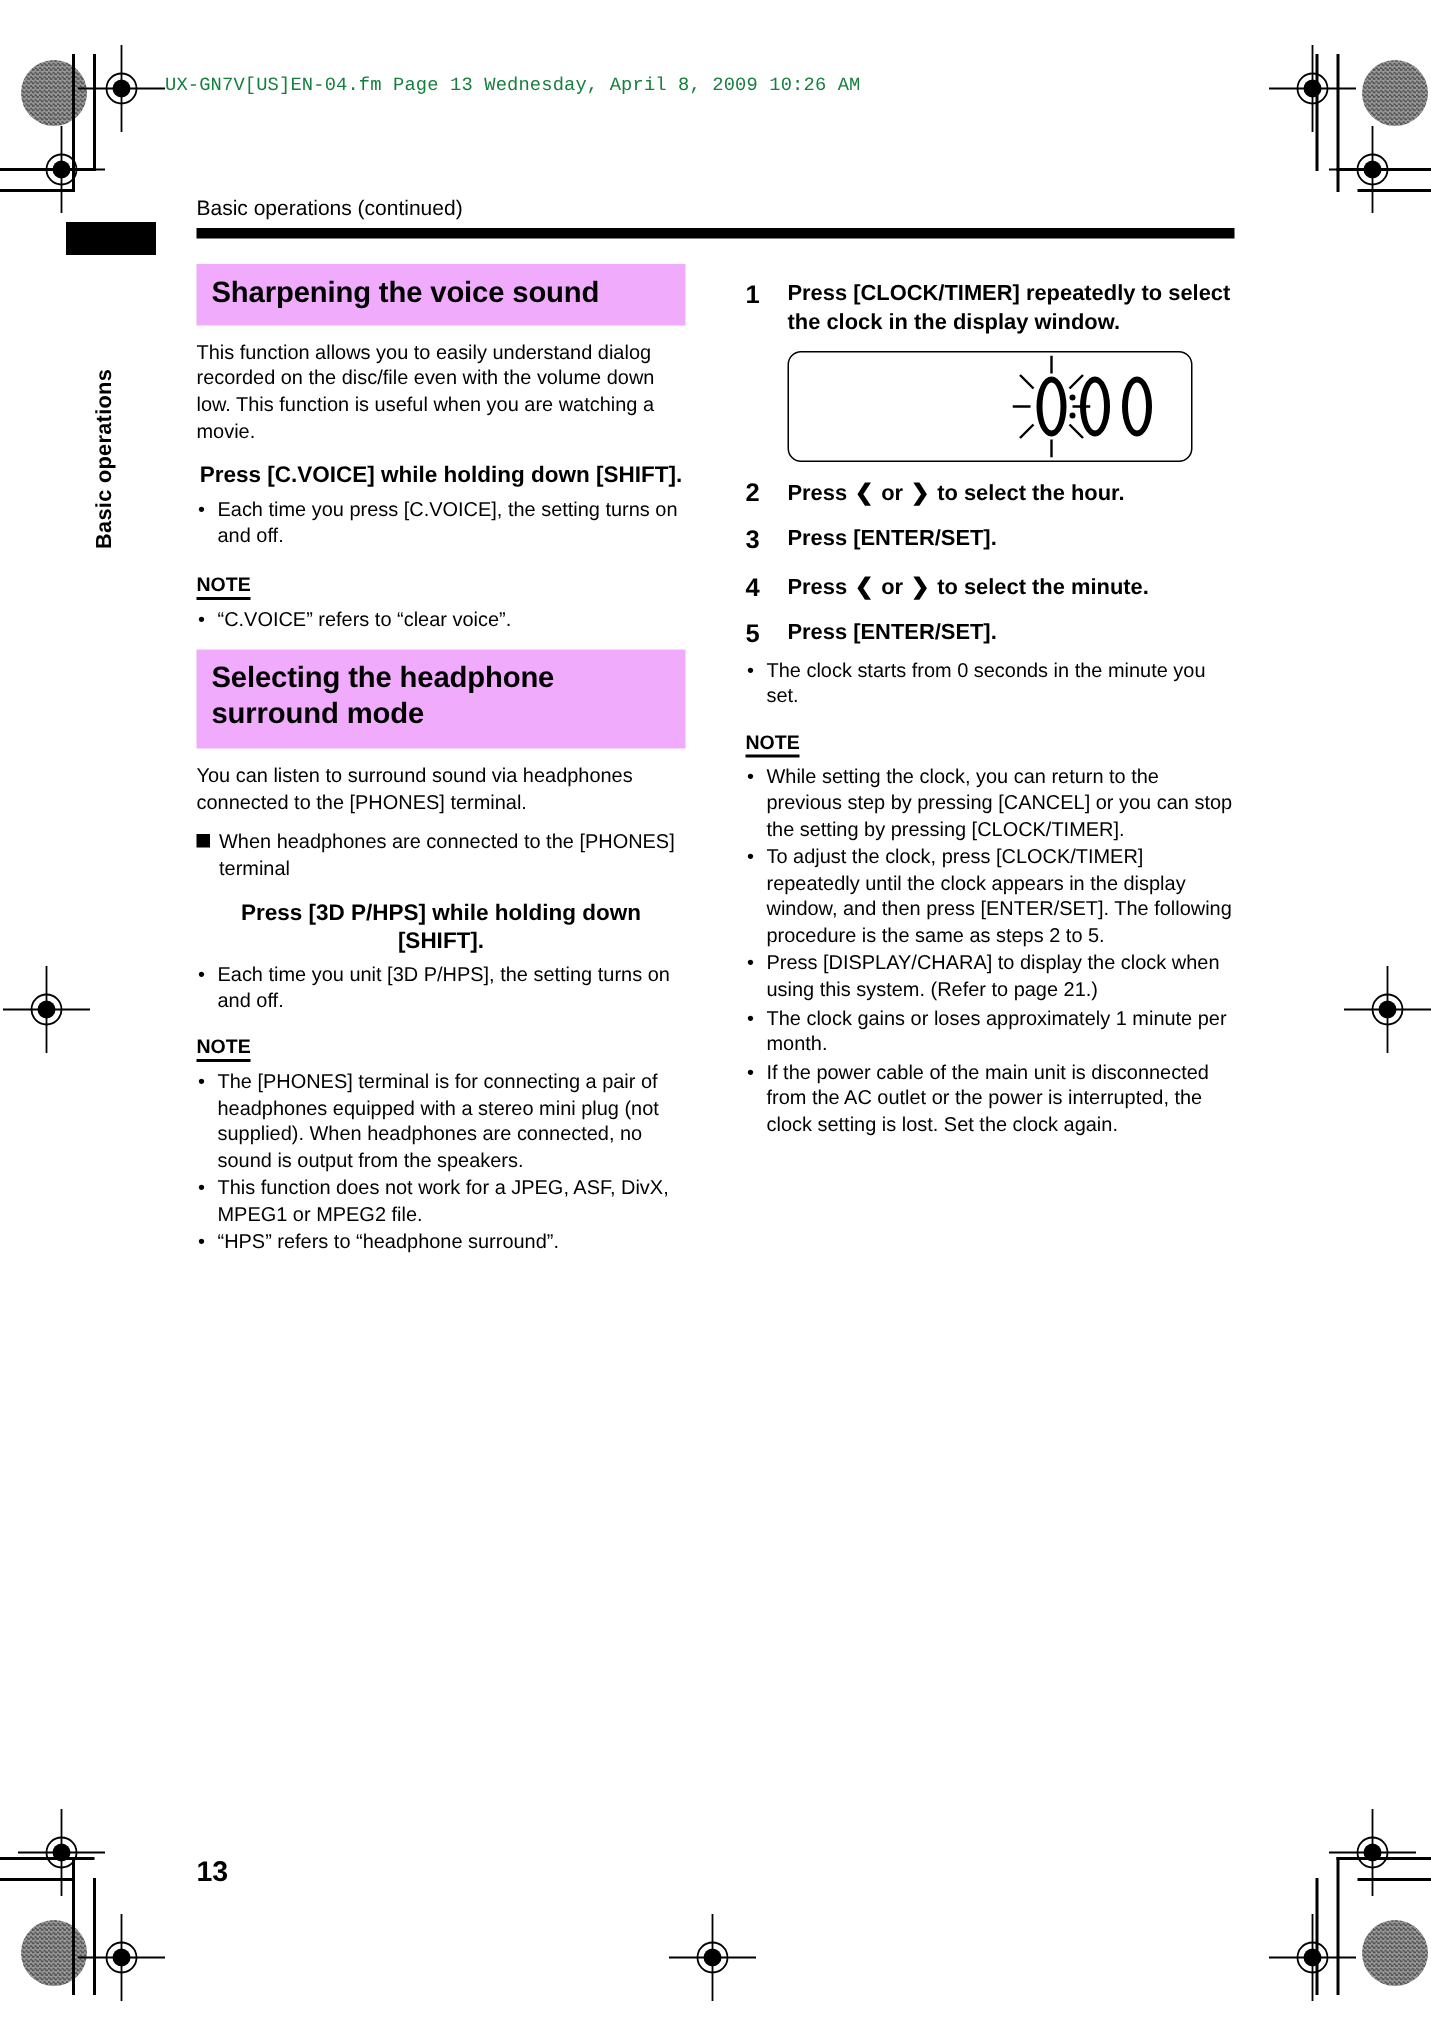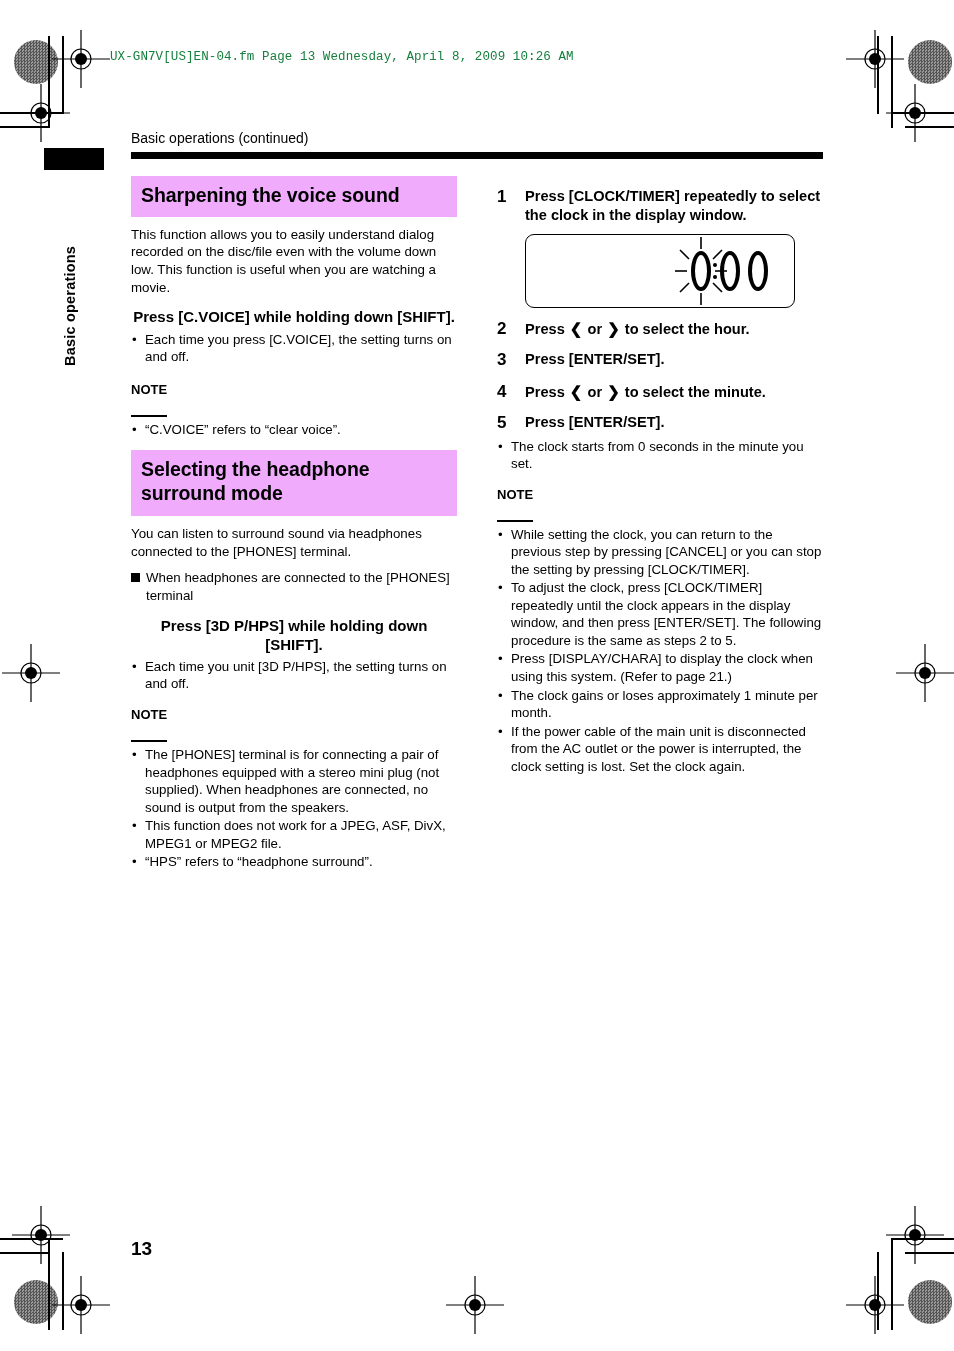--- a/index.html
+++ b/index.html
@@ -87,21 +87,21 @@
     position:relative; padding-left:14px; margin-top:1px;
   }
   ul.bul li:before {
     content:"\2022"; position:absolute; left:1px; top:0;
   }
 
   .note-label {
     font-size:13px; font-weight:bold;
     display:inline-block;
     border-bottom:2px solid #000;
-    padding-bottom:18px;
+    padding-bottom:1px;
     margin-top:16px;
   }
   .note-label.t2 { margin-top:14px; }
 
   .sq-item {
     font-size:13.3px; line-height:1.33; margin:9px 0 0 0;
     position:relative; padding-left:15px;
   }
   .sq-item:before {
     content:""; position:absolute; left:0; top:4px;

